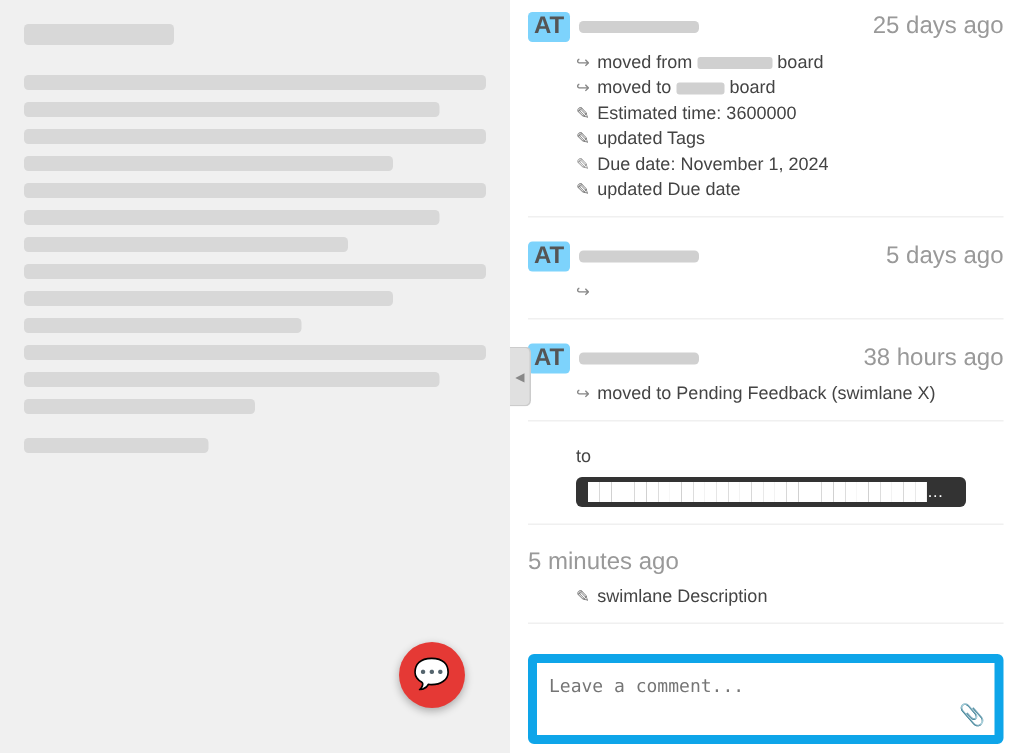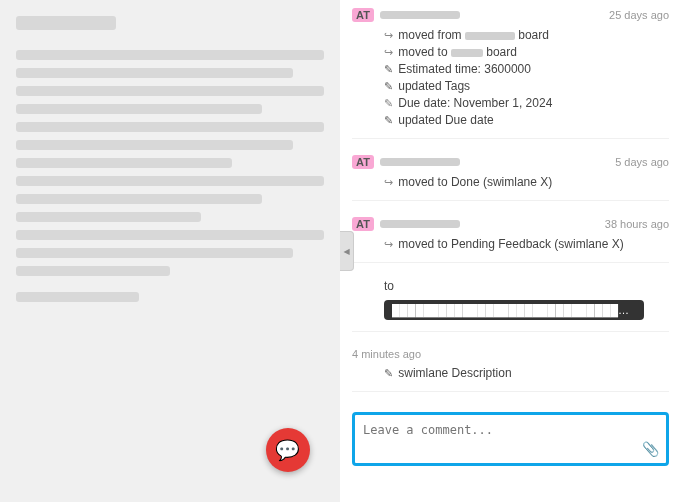--- a/index.html
+++ b/index.html
@@ -104,35 +104,35 @@
       align-items: center;
       justify-content: space-between;
       margin-bottom: 6px;
     }
     .activity-avatar {
       display: flex;
       align-items: center;
       gap: 6px;
     }
     .avatar-label {
-      font-size: 11px;
+      font-size: 16px;
       font-weight: 600;
       color: #555;
-      background: #f9a8d4;
+      background: #7dd3fc;
       border-radius: 3px;
       padding: 1px 4px;
     }
     .avatar-name-skeleton {
       background: #d0d0d0;
       border-radius: 3px;
       height: 8px;
       width: 80px;
     }
     .activity-time {
-      font-size: 11px;
+      font-size: 16px;
       color: #999;
     }
 
     .activity-items {
       padding-left: 32px;
     }
     .activity-item {
       display: flex;
       align-items: flex-start;
       margin-bottom: 3px;
@@ -166,21 +166,21 @@
       display: inline-block;
       max-width: 260px;
       white-space: nowrap;
       overflow: hidden;
       text-overflow: ellipsis;
     }
 
     
     .comment-input-section {
       margin-top: 20px;
-      border: 3px solid #0ea5e9;
+      border: 6px solid #0ea5e9;
       border-radius: 4px;
       min-height: 50px;
       display: flex;
       align-items: flex-end;
       justify-content: center;
       padding: 4px;
       position: relative;
     }
     .comment-input-field {
       width: 100%;
@@ -268,21 +268,20 @@
     <div class="activity-header">
       <div class="activity-avatar">
         <span class="avatar-label">AT</span>
         <div class="avatar-name-skeleton"></div>
       </div>
       <span class="activity-time">5 days ago</span>
     </div>
     <div class="activity-items">
       <div class="activity-item">
         <span class="icon arrow-icon">↪</span>
-        <span>moved to Done (swimlane X)</span>
       </div>
     </div>
   </div>
 
   <div class="activity-group">
     <div class="activity-header">
       <div class="activity-avatar">
         <span class="avatar-label">AT</span>
         <div class="avatar-name-skeleton"></div>
       </div>
@@ -302,21 +301,21 @@
         <span>to</span>
       </div>
       <div class="activity-item">
         <div class="comment-block">████████████████████████████████████</div>
       </div>
     </div>
   </div>
 
   <div class="activity-group">
     <div class="activity-header">
-      <span class="activity-time">4 minutes ago</span>
+      <span class="activity-time">5 minutes ago</span>
     </div>
     <div class="activity-items">
       <div class="activity-item">
         <span class="icon edit-icon">✎</span>
         <span>swimlane Description</span>
       </div>
     </div>
   </div>
 
   <div class="comment-input-section">

